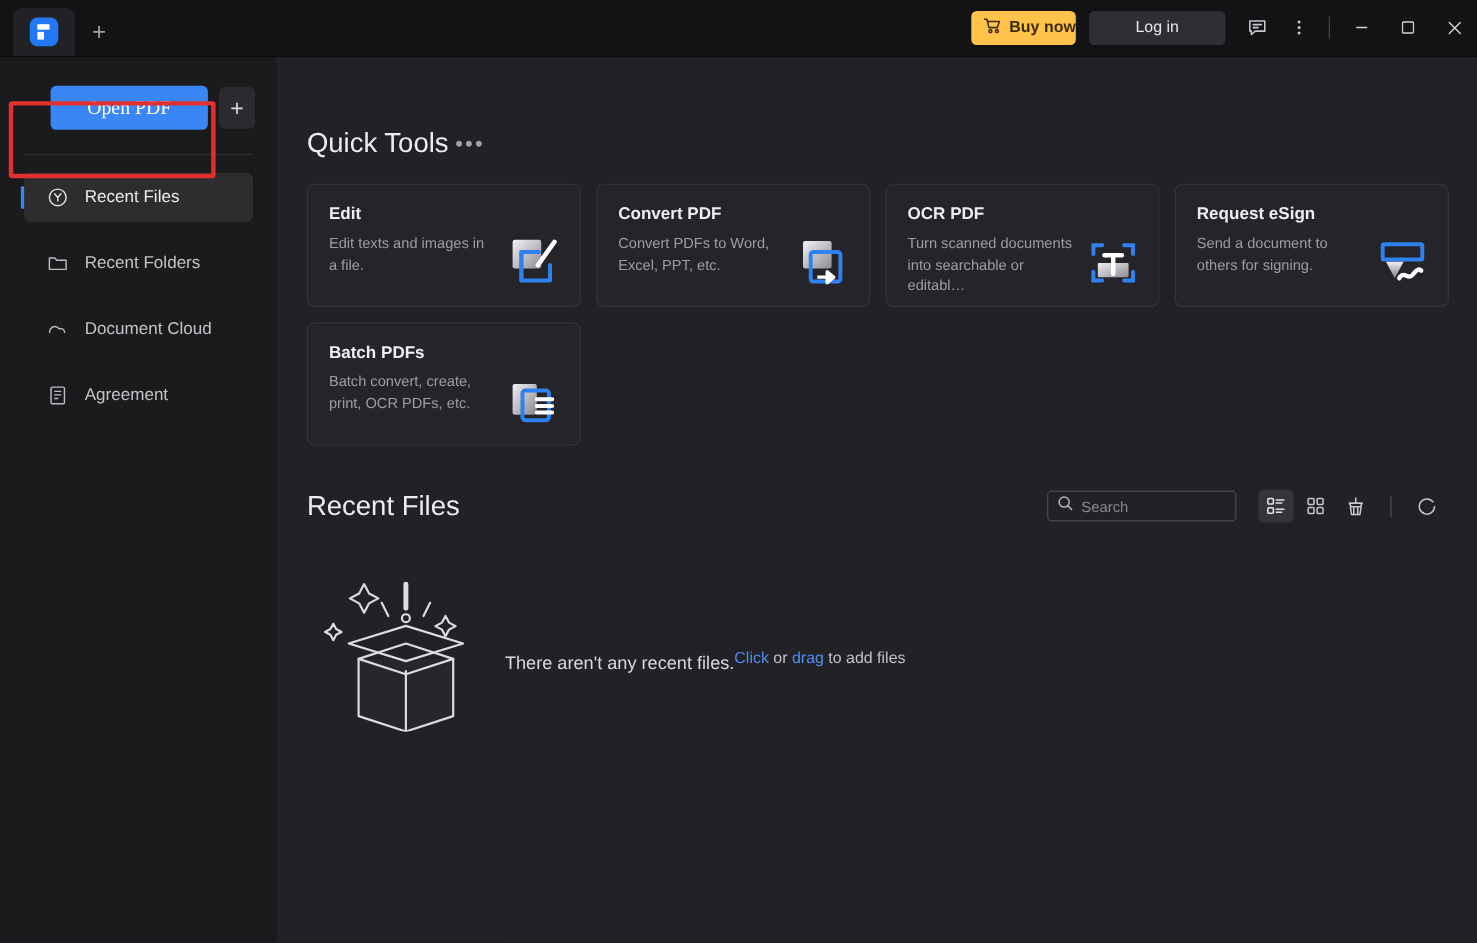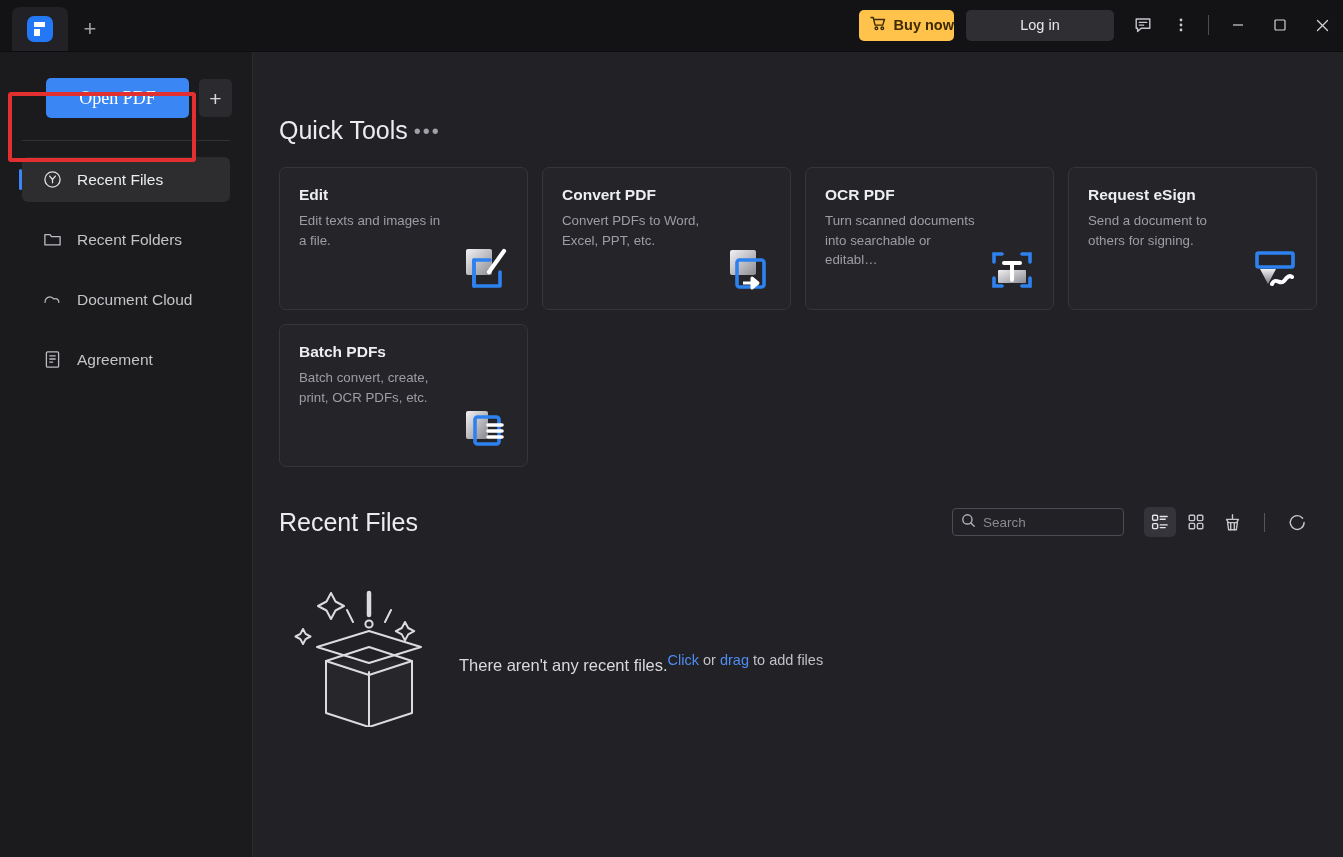--- a/index.html
+++ b/index.html
@@ -92,21 +92,21 @@
     cursor: pointer;
     margin-right: 12px;
   }
   .login-btn {
     background: #2e2e33;
     color: #e8e8ea;
     font-size: 14.5px;
     border: none;
     border-radius: 5px;
     height: 31px;
-    width: 148px;
+    width: 124px;
     cursor: pointer;
     margin-right: 10px;
     font-family: "Liberation Sans", sans-serif;
   }
   .tb-icon {
     width: 38px; height: 38px;
     display: flex; align-items: center; justify-content: center;
     color: #c8c8cc;
     cursor: pointer;
   }
@@ -233,21 +233,21 @@
     line-height: 1;
     padding: 4px 6px;
   }
   .tool-grid {
     display: grid;
     grid-template-columns: repeat(4, 249px);
     gap: 14px;
     margin-bottom: 14px;
   }
   .tool-card {
-    height: 143px;
+    height: 112px;
     background: #242429;
     border: 1px solid #35353b;
     border-radius: 7px;
     padding: 18px 16px 0 19px;
     position: relative;
     cursor: pointer;
     overflow: hidden;
   }
   .tool-title {
     font-size: 15.5px;

